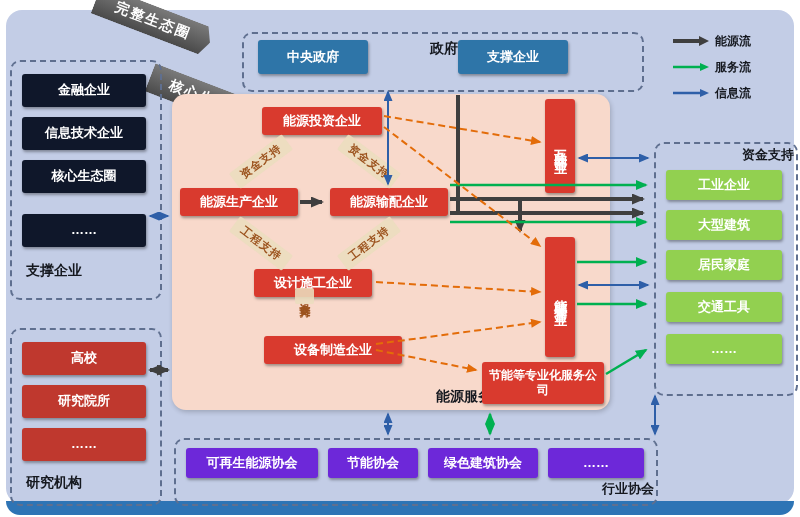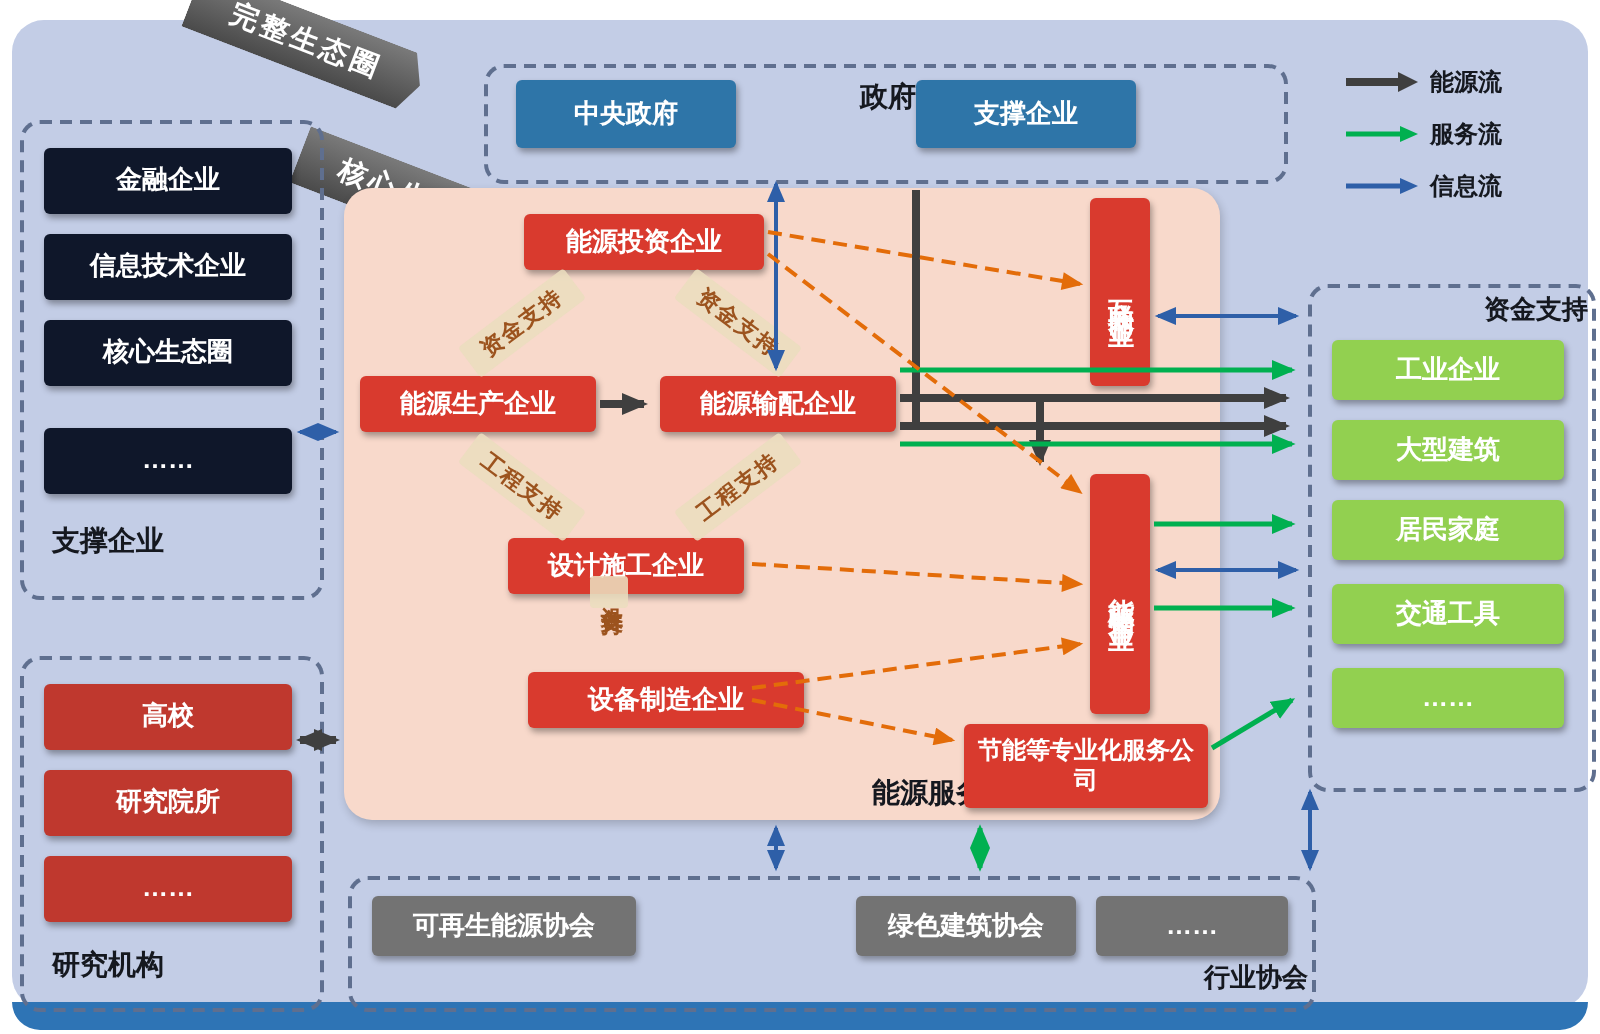--- a/index.html
+++ b/index.html
@@ -24,21 +24,21 @@
   .box{
     position:absolute;display:flex;align-items:center;justify-content:center;
     color:#fff;font-weight:bold;font-size:13px;border-radius:3px;
     box-shadow:1px 2px 3px rgba(0,0,0,.35);text-align:center;line-height:1.25;
   }
   .orange{background:#0f172a;}
   .darkred{background:#bf382e;}
   .red{background:#d93a2e;}
   .blue-box{background:#2e75a8;}
   .green-box{background:#92d050;}
-  .yellow-box{background:#737373;}
+  .yellow-box{background:#6d28d9;}
   .vbox{writing-mode:vertical-rl;text-orientation:upright;letter-spacing:3px;}
   .group-label{
     position:absolute;font-weight:bold;font-size:14px;color:#15181f;
   }
   .center-label{text-align:right;}
   .pink-panel{
     position:absolute;left:172px;top:94px;width:438px;height:316px;
     background:#f8d9cb;border-radius:14px;box-shadow:1px 2px 5px rgba(0,0,0,.2);
   }
   .banner{
@@ -142,20 +142,21 @@
   <div class="dashed-box" style="left:654px;top:142px;width:140px;height:250px;"></div>
   <div class="group-label center-label" style="left:654px;top:146px;width:140px;font-size:13px;">资金支持</div>
   <div class="box green-box" style="left:666px;top:170px;width:116px;height:30px;">工业企业</div>
   <div class="box green-box" style="left:666px;top:210px;width:116px;height:30px;">大型建筑</div>
   <div class="box green-box" style="left:666px;top:250px;width:116px;height:30px;">居民家庭</div>
   <div class="box green-box" style="left:666px;top:292px;width:116px;height:30px;">交通工具</div>
   <div class="box green-box" style="left:666px;top:334px;width:116px;height:30px;">……</div>
 
   <div class="dashed-box" style="left:174px;top:438px;width:480px;height:64px;"></div>
   <div class="box yellow-box" style="left:186px;top:448px;width:132px;height:30px;">可再生能源协会</div>
+  <div class="box yellow-box" style="left:328px;top:448px;width:90px;height:30px;">节能协会</div>
   <div class="box yellow-box" style="left:428px;top:448px;width:110px;height:30px;">绿色建筑协会</div>
   <div class="box yellow-box" style="left:548px;top:448px;width:96px;height:30px;">……</div>
   <div class="group-label center-label" style="left:174px;top:480px;width:480px;font-size:13px;">行业协会</div>
 
   <svg class="overlay" width="800" height="517">
     <defs>
       <marker id="ah-dark" viewBox="0 0 13 11" refX="11" refY="5.5" markerWidth="13" markerHeight="11" markerUnits="userSpaceOnUse" orient="auto-start-reverse">
         <path d="M0,0 L13,5.5 L0,11 z" fill="#3f3f3f"></path>
         </marker>
       <marker id="ah-green" viewBox="0 0 13 11" refX="11" refY="5.5" markerWidth="12" markerHeight="10" markerUnits="userSpaceOnUse" orient="auto-start-reverse">

